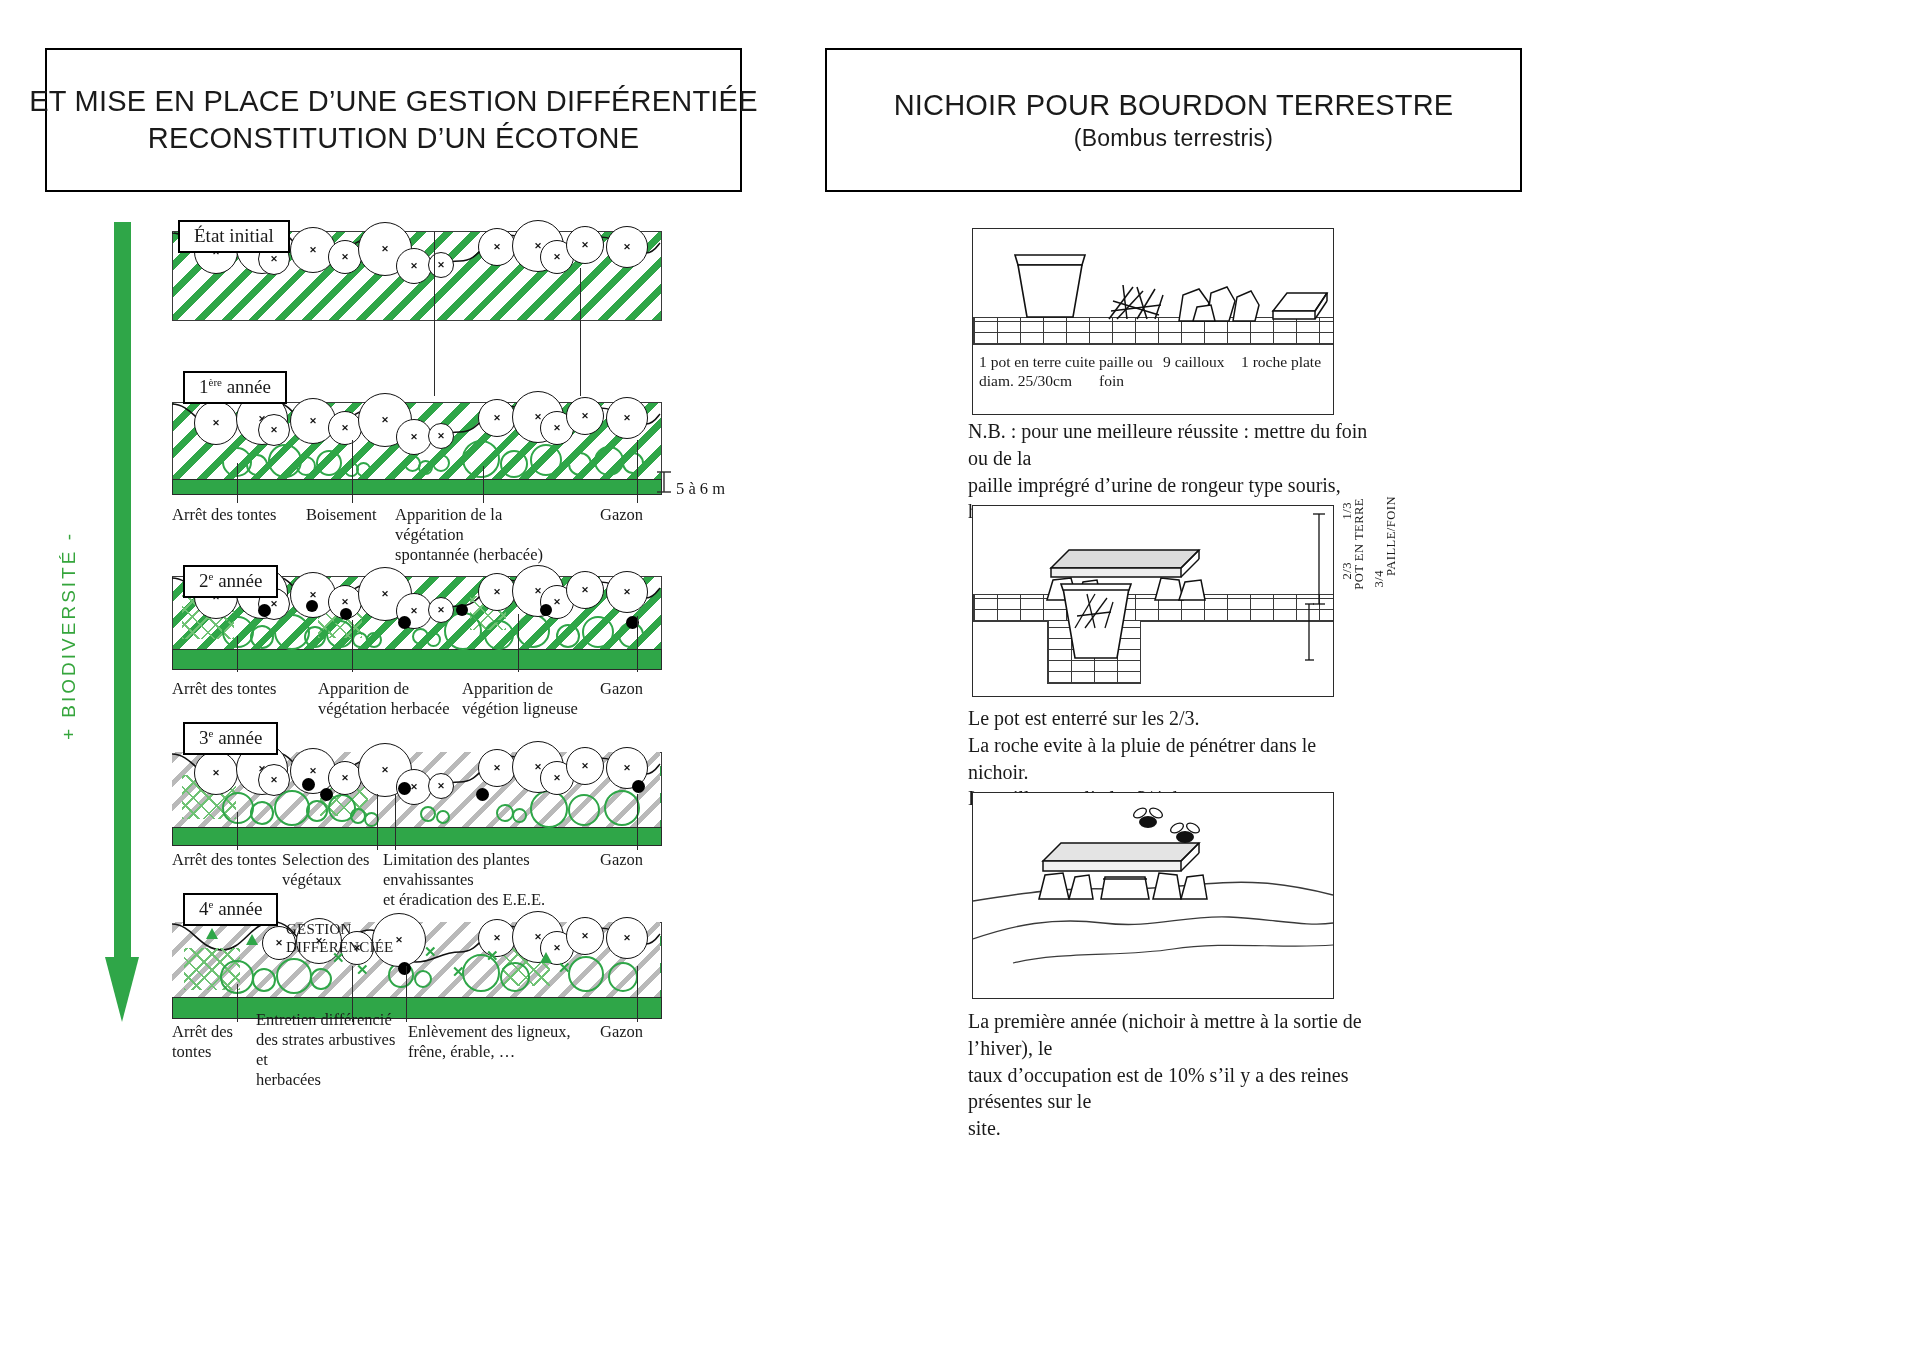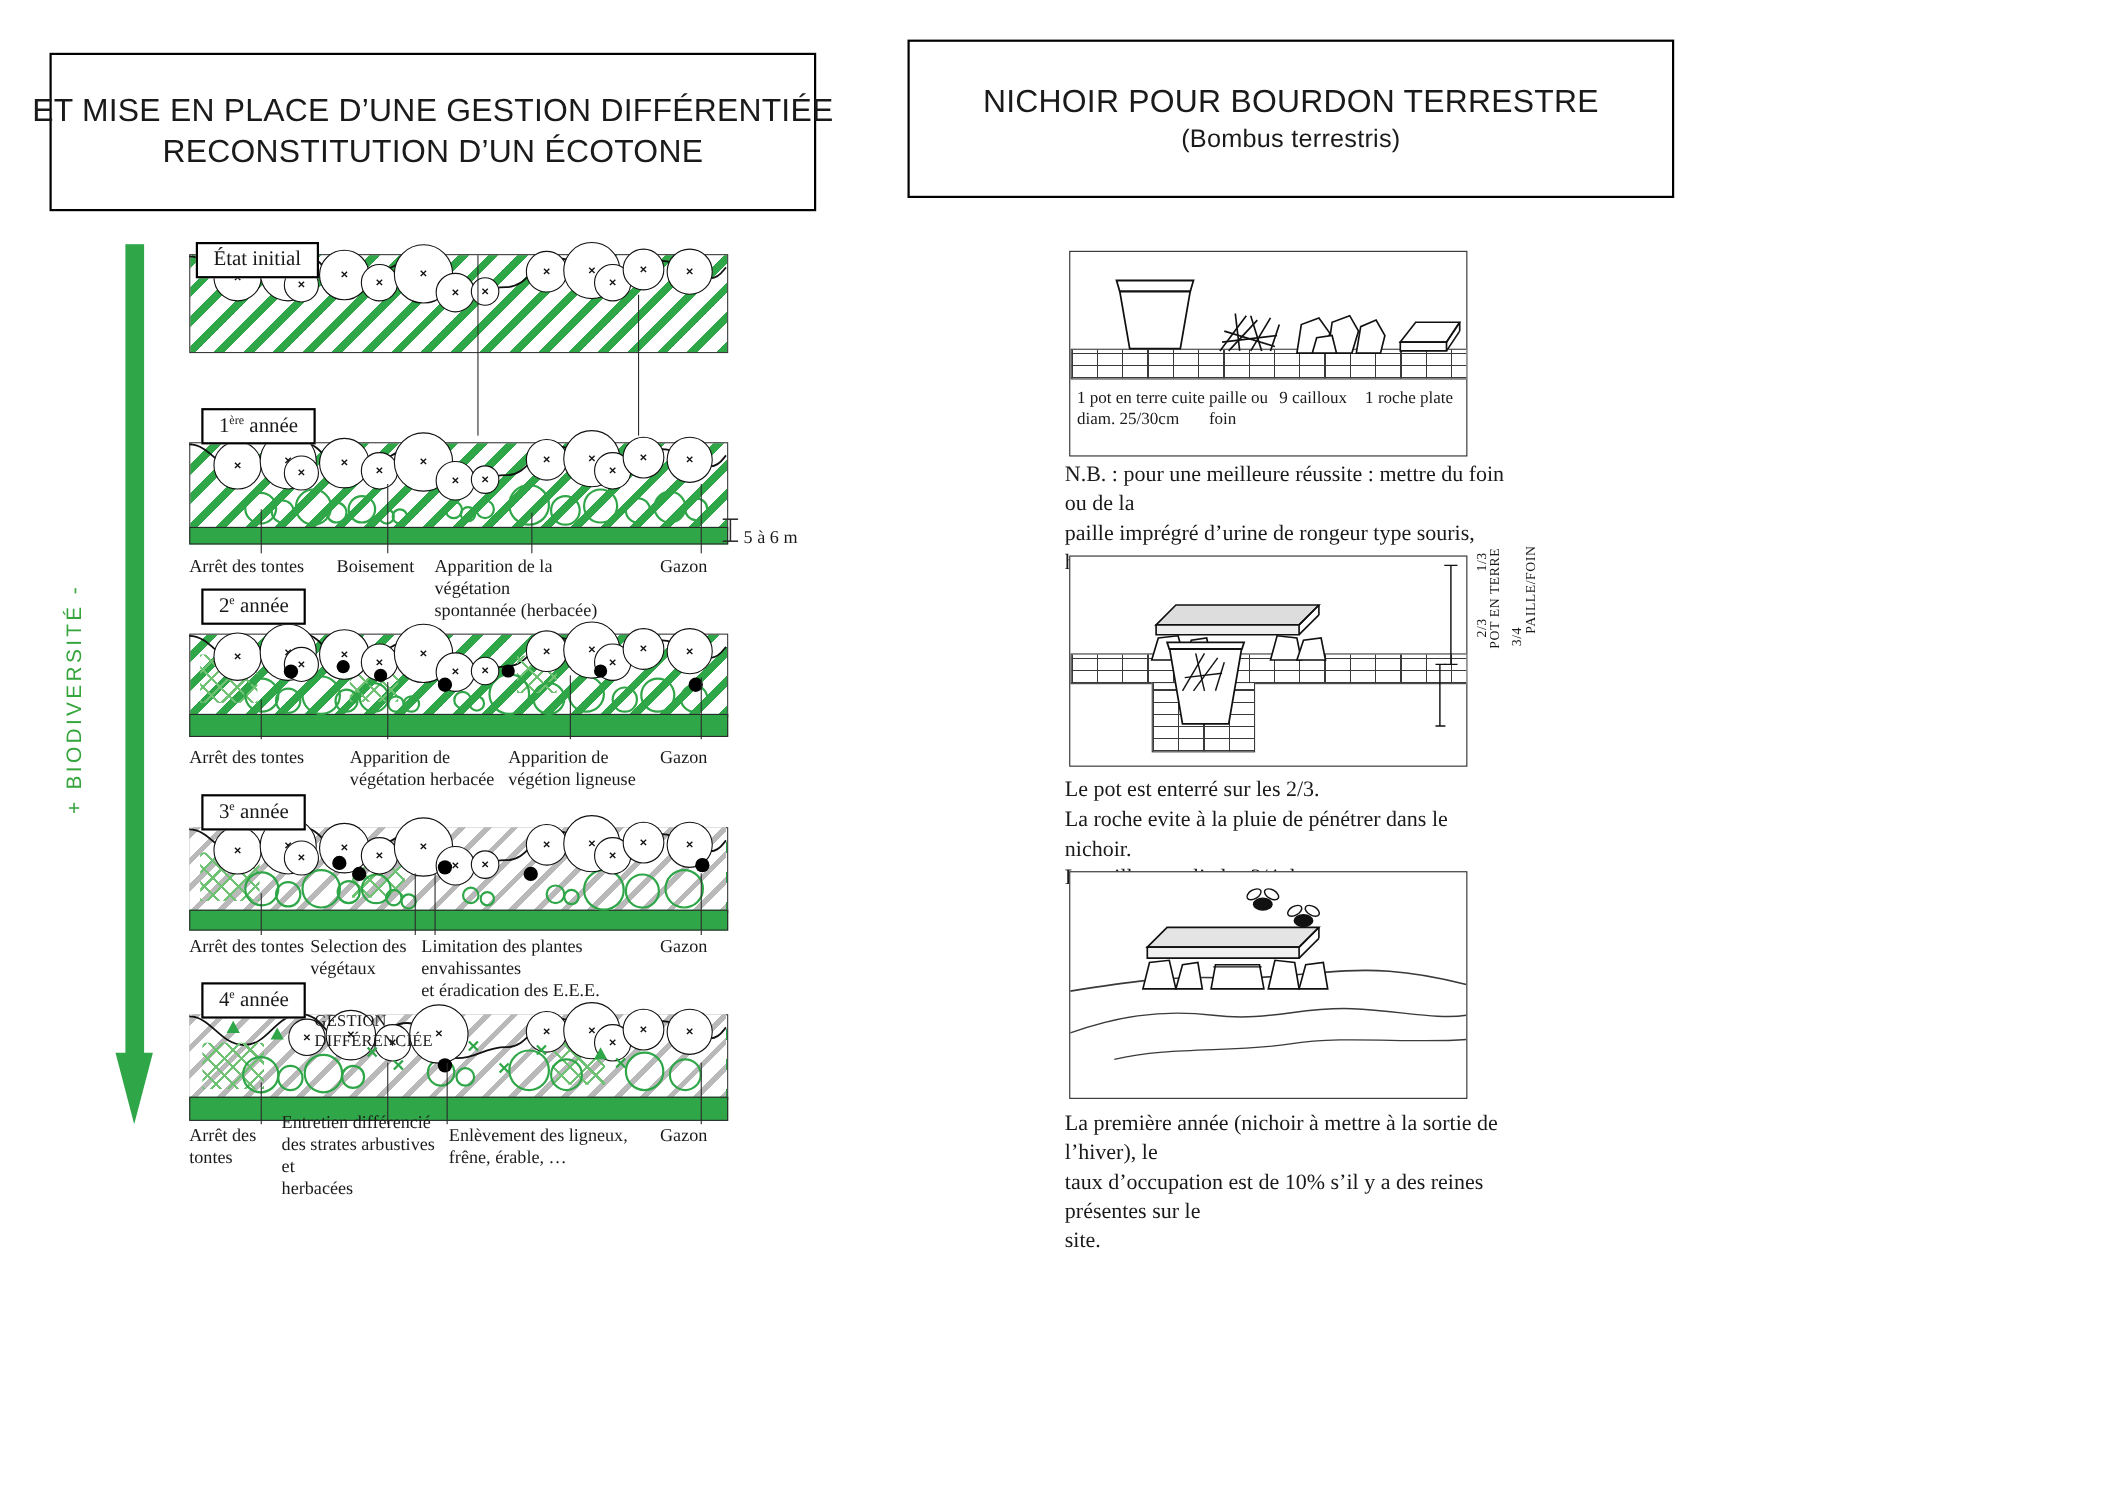--- a/index.html
+++ b/index.html
@@ -3,21 +3,21 @@
 <meta charset="utf-8">
 <style>
   html,body{margin:0;padding:0;background:#ffffff;}
   body{width:1920px;height:1357px;position:relative;overflow:hidden;
        font-family:"Liberation Serif", serif;color:#1a1a1a;}
 
   .panel-title{position:absolute;border:2.5px solid #000;background:#fff;
     display:flex;flex-direction:column;align-items:center;justify-content:center;
     font-family:"Liberation Sans", sans-serif;font-weight:400;letter-spacing:.2px;}
   #title-left{left:45px;top:48px;width:693px;height:140px;}
-  #title-right{left:825px;top:36px;width:693px;height:140px;}
+  #title-right{left:825px;top:48px;width:693px;height:140px;}
   .panel-title .ln{font-size:29px;line-height:1.28;white-space:nowrap;}
   #title-right .ln2{font-size:23px;}
 
   
   #biodiv-label{position:absolute;left:58px;top:480;width:40px;height:260px;
     color:#35a53c;font-family:"Liberation Sans", sans-serif;font-size:19px;
     letter-spacing:3px;writing-mode:vertical-rl;transform:rotate(180deg);
     white-space:nowrap;}
   #biodiv-arrow{position:absolute;left:105px;top:222px;width:34px;height:800px;}
 
@@ -219,21 +219,21 @@
   <div class="leader" style="left:637px;top:440px;height:63px;"></div>
 
   <div class="cap c" style="left:172px;top:505px;width:134px;white-space:pre-line;">Arrêt des tontes</div>
   <div class="cap c" style="left:306px;top:505px;width:94px;white-space:pre-line;">Boisement</div>
   <div class="cap c" style="left:395px;top:505px;width:178px;white-space:pre-line;">Apparition de la végétation
 spontannée (herbacée)</div>
   <div class="cap c" style="left:600px;top:505px;width:80px;white-space:pre-line;">Gazon</div>
 </div>
 
 <div class="stage">
-  <div class="stage-tag" style="left:183px;top:535px;"><span>2</span><sup>e</sup><span> année</span></div>
+  <div class="stage-tag" style="left:183px;top:565px;"><span>2</span><sup>e</sup><span> année</span></div>
   <div class="band hatch-green" style="left:172px;top:576px;width:488px;height:74px;"></div>
   <div class="grass" style="left:172px;top:649px;width:488px;height:19px;"></div>
 
   <svg style="position:absolute;left:172px;top:570px;width:488px;height:60px;">
     <path d="M0,8 C20,8 28,34 50,34 C72,34 78,6 102,6 C124,6 130,40 150,40 C168,40 176,14 198,14
              C216,14 224,46 244,46 C262,46 268,36 288,36 C310,36 312,10 336,10
              C356,10 362,30 382,30 C400,30 406,12 428,12 C448,12 454,28 474,28 C482,28 486,20 488,18" fill="none" stroke="#111" stroke-width="1.6"></path>
   </svg>
   <div class="mesh" style="left:182px;top:595px;width:52px;height:44px;"></div>
   <div class="mesh" style="left:318px;top:598px;width:44px;height:40px;"></div>

